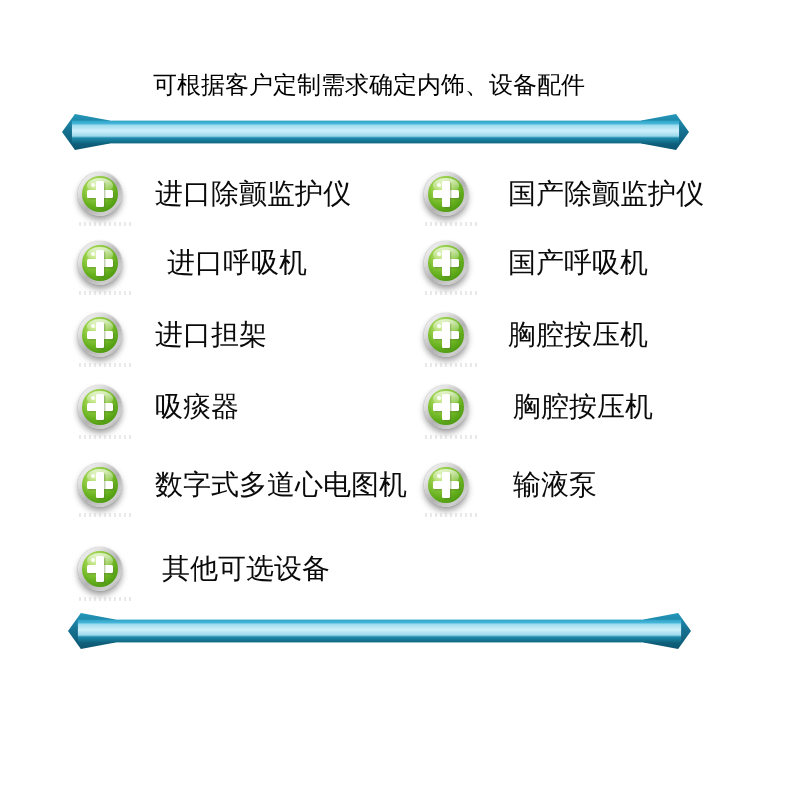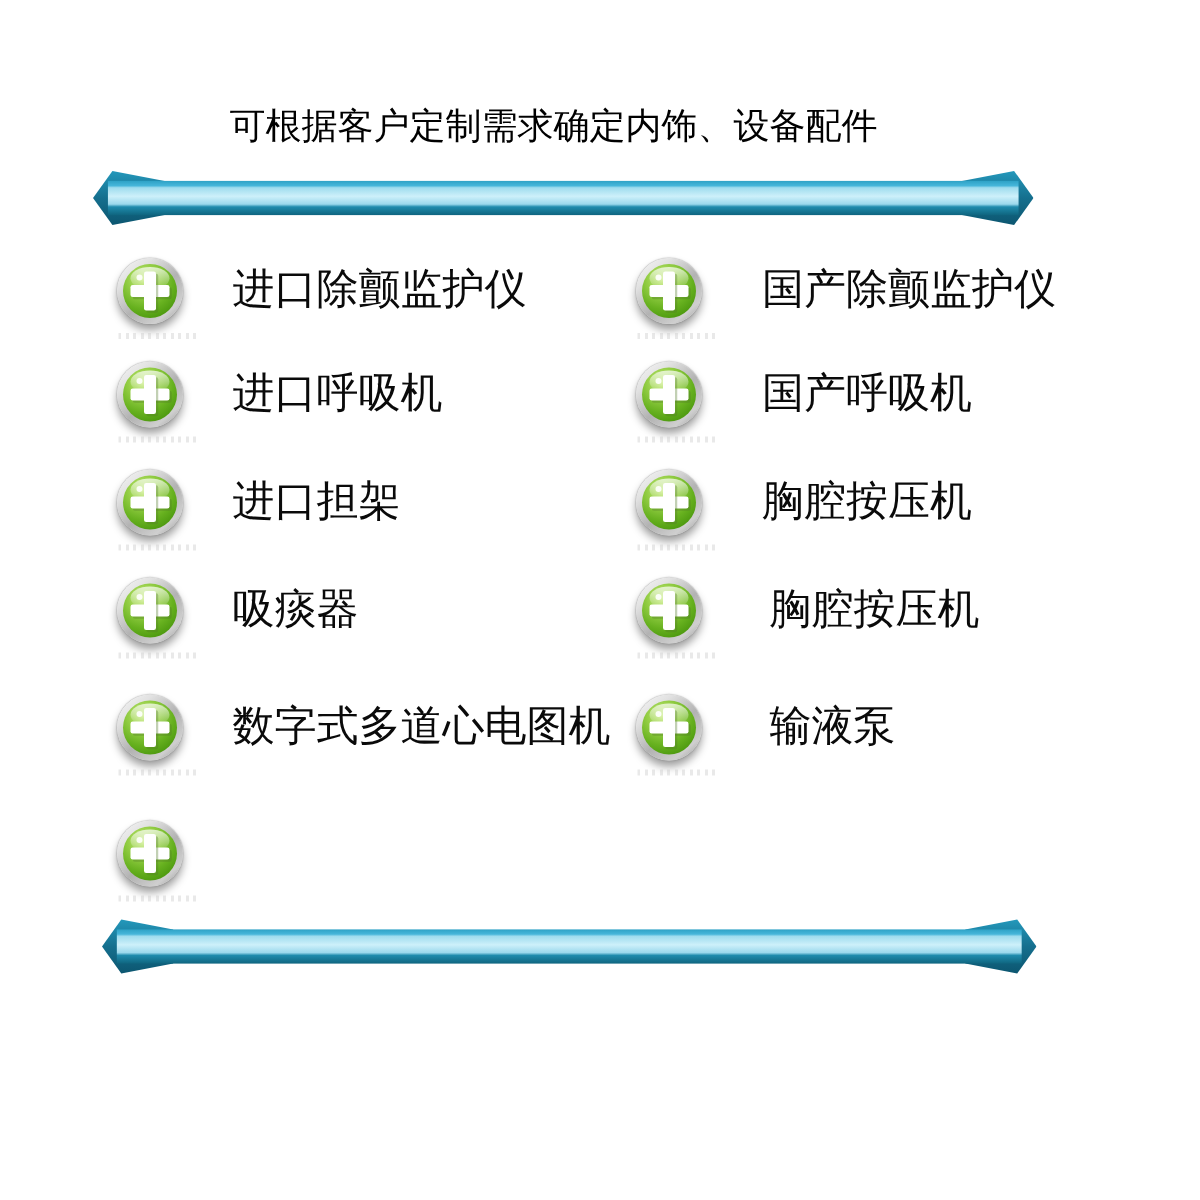--- a/index.html
+++ b/index.html
@@ -92,21 +92,21 @@
   <div class="wm" style="left:79px;top:222px;"></div>
 
   <div class="plus-icon" style="left:78px;top:241px;">
     <span class="ring"></span>
       <span class="ball"></span>
       <span class="gloss"></span>
       <span class="barh"></span>
       <span class="barv"></span>
       <span class="glint"></span>
   </div>
-  <div class="label" style="left:155px;top:241px;font-family:Liberation Serif, serif;">进口呼吸机</div>
+  <div class="label" style="left:167px;top:241px;font-family:Liberation Serif, serif;">进口呼吸机</div>
   <div class="wm" style="left:79px;top:291px;"></div>
 
   <div class="plus-icon" style="left:78px;top:313px;">
     <span class="ring"></span>
       <span class="ball"></span>
       <span class="gloss"></span>
       <span class="barh"></span>
       <span class="barv"></span>
       <span class="glint"></span>
   </div>
@@ -136,20 +136,21 @@
   <div class="wm" style="left:79px;top:513px;"></div>
 
   <div class="plus-icon" style="left:78px;top:547px;">
     <span class="ring"></span>
       <span class="ball"></span>
       <span class="gloss"></span>
       <span class="barh"></span>
       <span class="barv"></span>
       <span class="glint"></span>
   </div>
+  <div class="label" style="left:162px;top:547px;">其他可选设备</div>
   <div class="wm" style="left:79px;top:597px;"></div>
 
   <div class="plus-icon" style="left:424px;top:172px;">
     <span class="ring"></span>
       <span class="ball"></span>
       <span class="gloss"></span>
       <span class="barh"></span>
       <span class="barv"></span>
       <span class="glint"></span>
   </div>

